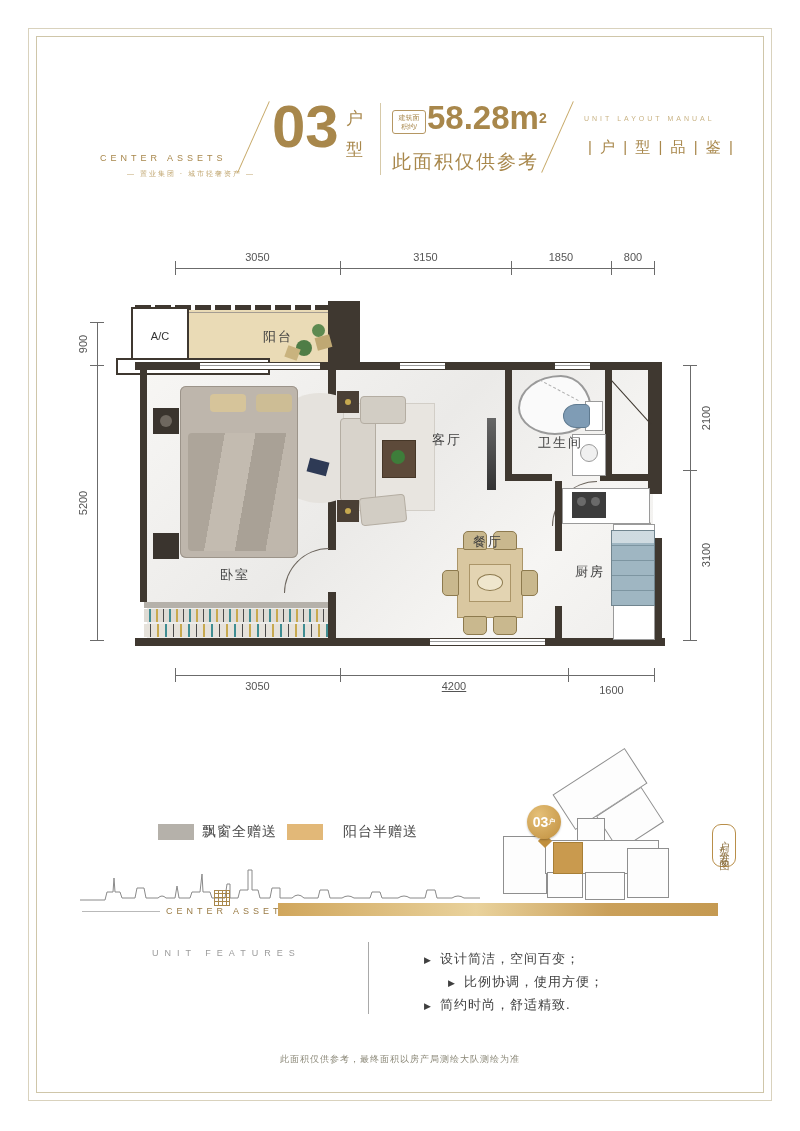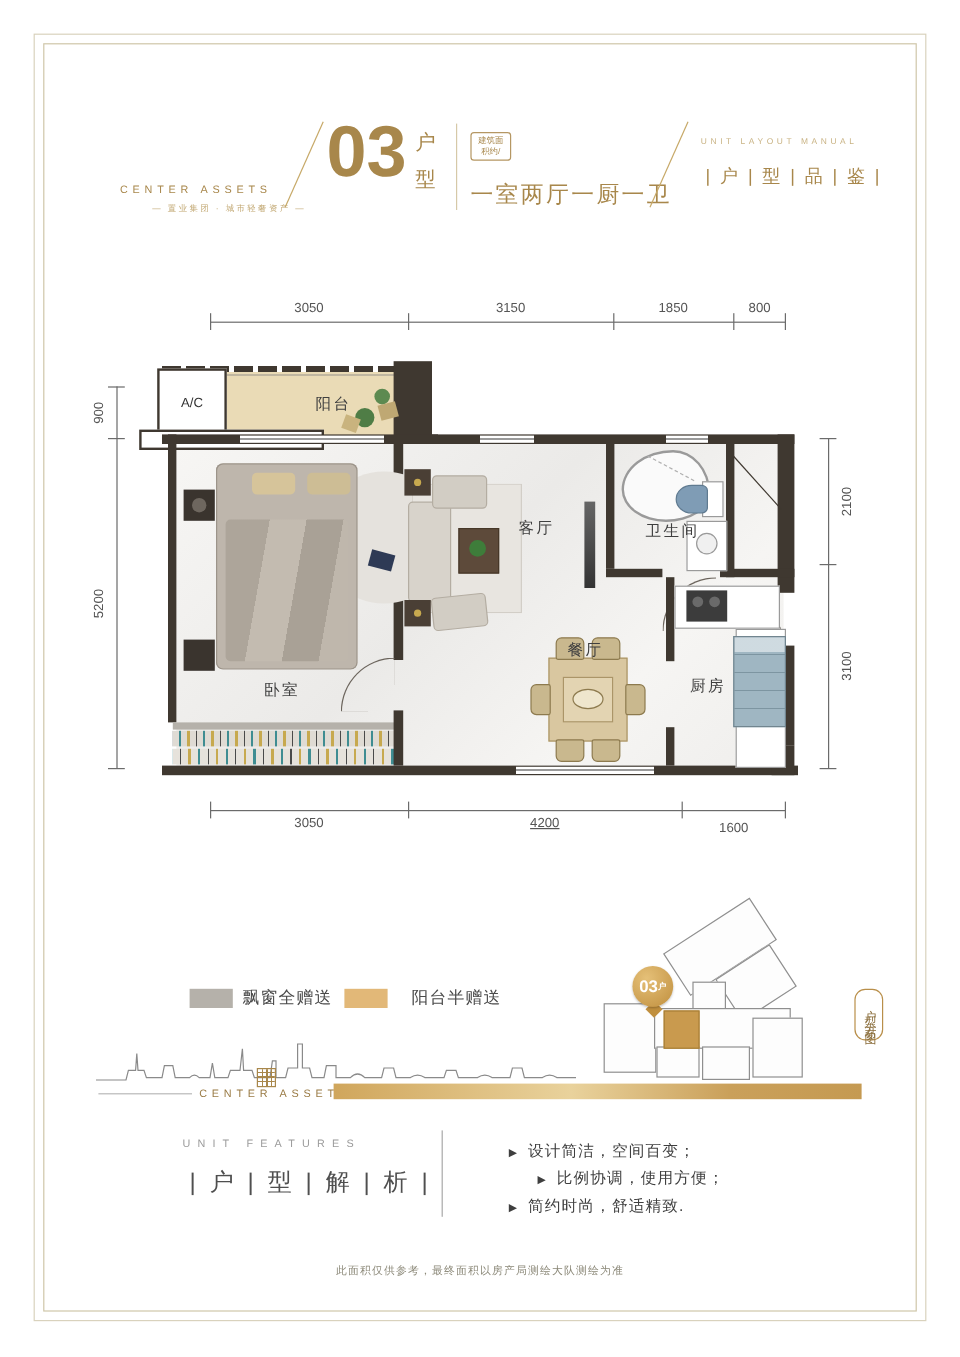--- a/index.html
+++ b/index.html
@@ -72,21 +72,24 @@
     <span class="unit-char">户</span>
     <span class="unit-char">型</span>
   </div>
 
   <div class="abs vline" style="left:380px;top:103px;height:72px;"></div>
 
   <div class="abs badge" style="left:392px;top:110px;width:28px;">
     <div>建筑面</div>
     <div>积约/</div>
   </div>
-  <div class="abs layout-txt" style="left:392px;top:149px;">一室两厅一厨一卫</div>
+  <div class="abs" style="left:427px;top:99px;">
+    <span class="area-val">58.28m</span><span class="area-sup">2</span>
+  </div>
+  <div class="abs layout-txt" style="left:392px;top:149px;">此面积仅供参考</div>
 
   <div class="abs slash" style="left:557px;top:98px;"></div>
 
   <div class="abs series-en" style="left:584px;top:115px;">UNIT LAYOUT MANUAL</div>
   <div class="abs series-cn" style="left:588px;top:138px;">| 户 | 型 | 品 | 鉴 |</div>
 
   <div class="plan">
 
     <div class="dimline" style="left:115px;top:20px;width:480px;height:1px;"></div>
     <div class="tick" style="left:115px;top:13px;width:1px;height:14px;"></div>
@@ -254,21 +257,20 @@
 
   <svg class="abs" style="left:80px;top:858px;" width="400" height="48" viewBox="0 0 400 48">
     <path d="M0 42 H25 L27 34 H33 L34 20 L35 34 H40 L42 40 H55 L57 30 H64 L66 40 H78 Q82 36 86 40 H95 L97 28 L99 40 H110 L112 34 H120 L122 16 L123 34 H130 L132 40 H145 L147 26 H150 V40 H158 L160 32 H168 V12 H172 V32 H178 L180 40 H190 L192 30 H200 V40 H212 Q218 34 224 40 H238 L240 32 H248 L250 40 H262 Q268 36 274 40 H290 L292 34 H300 L302 40 H318 Q324 36 330 40 H345 L347 32 H355 L357 40 H372 Q378 36 384 40 H400" fill="none" stroke="#8a8a8a" stroke-width="1"></path>
   </svg>
   <div class="abs" style="left:82px;top:911px;width:78px;height:1px;background:#b9b9b9;"></div>
   <div class="abs" style="left:214px;top:890px;width:14px;height:14px;border:1px solid #a8874b;background:repeating-linear-gradient(0deg,transparent 0 3px,#a8874b 3px 4px),repeating-linear-gradient(90deg,transparent 0 3px,#a8874b 3px 4px);"></div>
   <div class="abs" style="left:166px;top:906px;font-size:9px;letter-spacing:4px;color:#9a7b45;">CENTER ASSETS</div>
   <div class="goldbar" style="left:278px;top:903px;width:440px;height:13px;"></div>
 
   <div class="abs feat-en" style="left:152px;top:948px;">UNIT FEATURES</div>
-  <div class="abs feat-cn" style="left:158px;top:972px;">| 户 | 型 | 解 | 析 |</div>
   <div class="abs" style="left:368px;top:942px;width:1px;height:72px;background:#a9a9a9;"></div>
   <div class="bullet-row" style="left:424px;top:950px;">
     <span class="tri">▶</span><span>设计简洁，空间百变；</span>
   </div>
   <div class="bullet-row" style="left:448px;top:973px;">
     <span class="tri">▶</span><span>比例协调，使用方便；</span>
   </div>
   <div class="bullet-row" style="left:424px;top:996px;">
     <span class="tri">▶</span><span>简约时尚，舒适精致.</span>
   </div>

